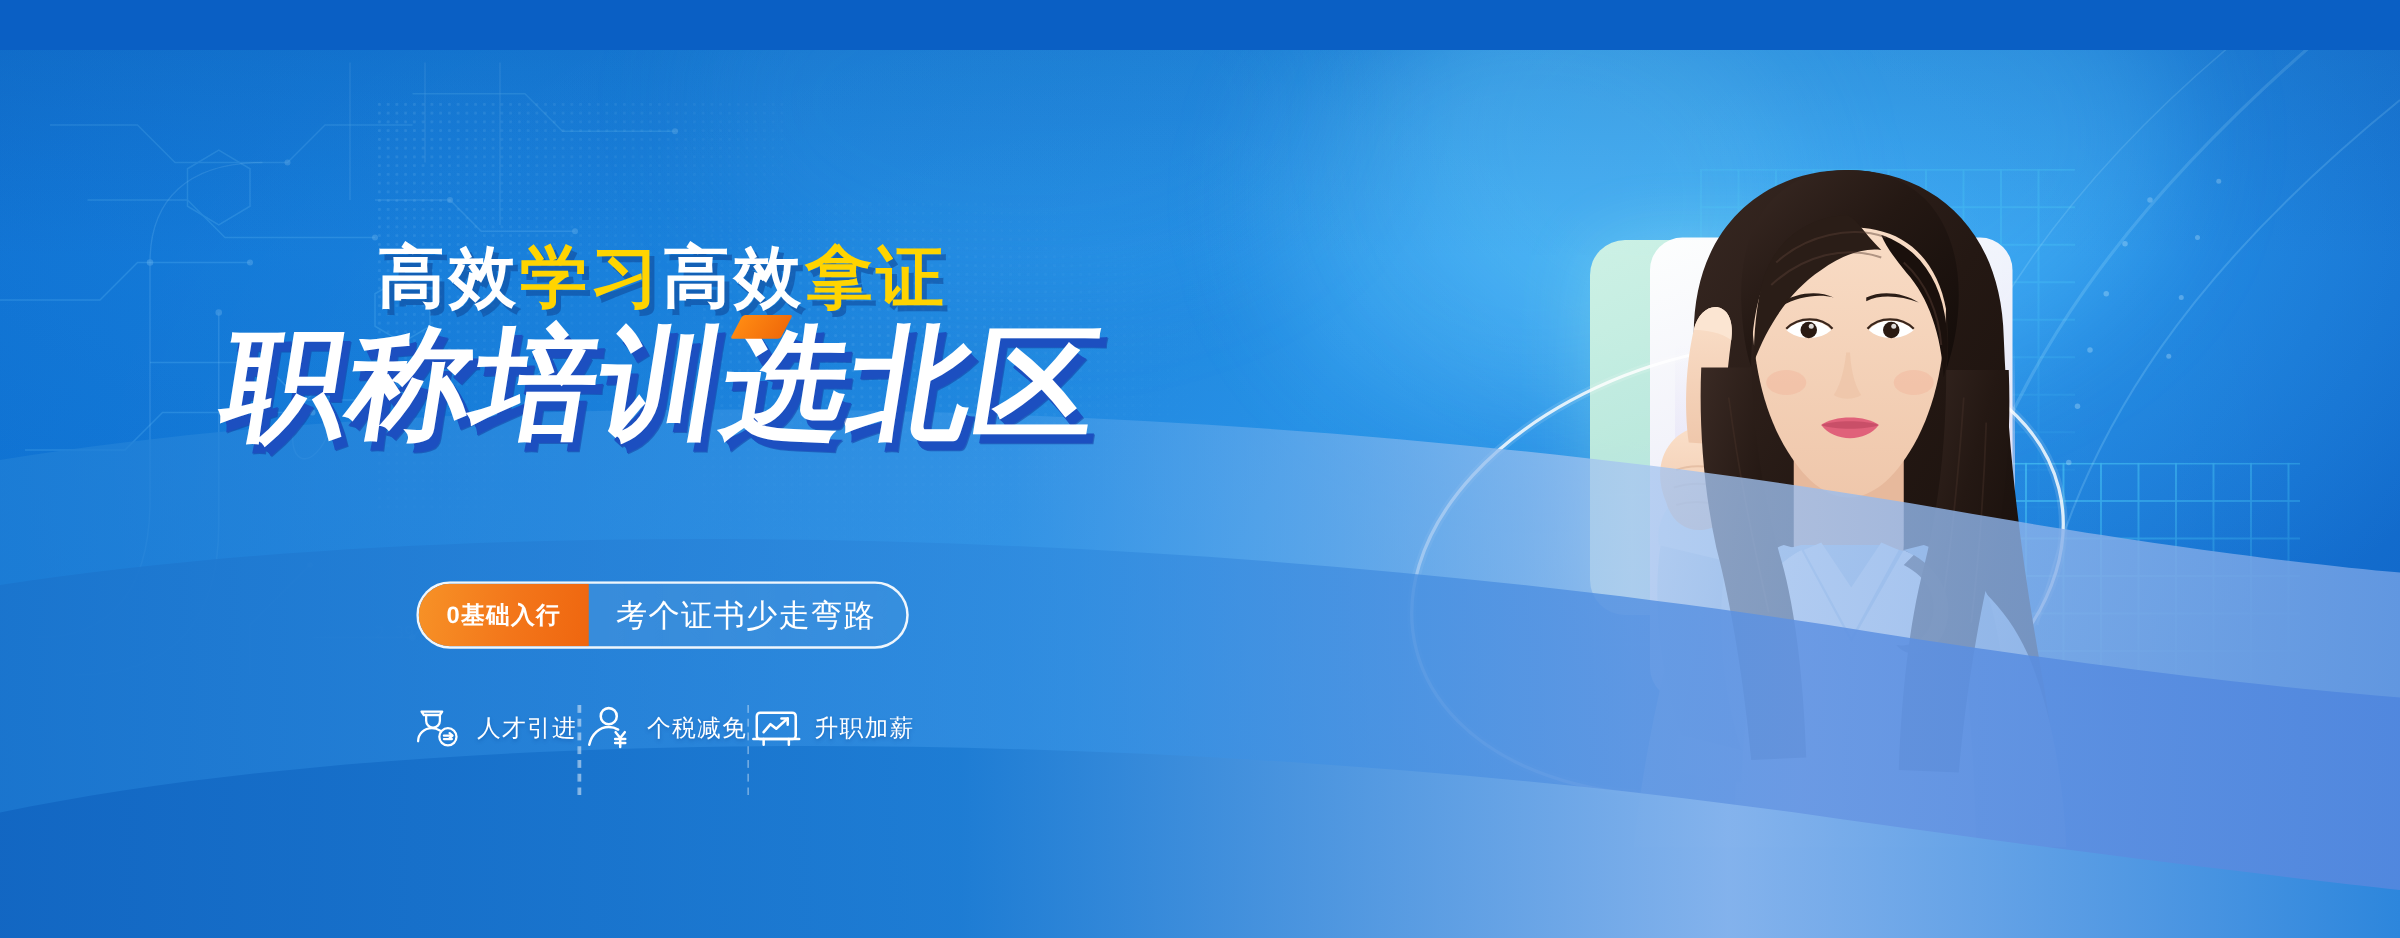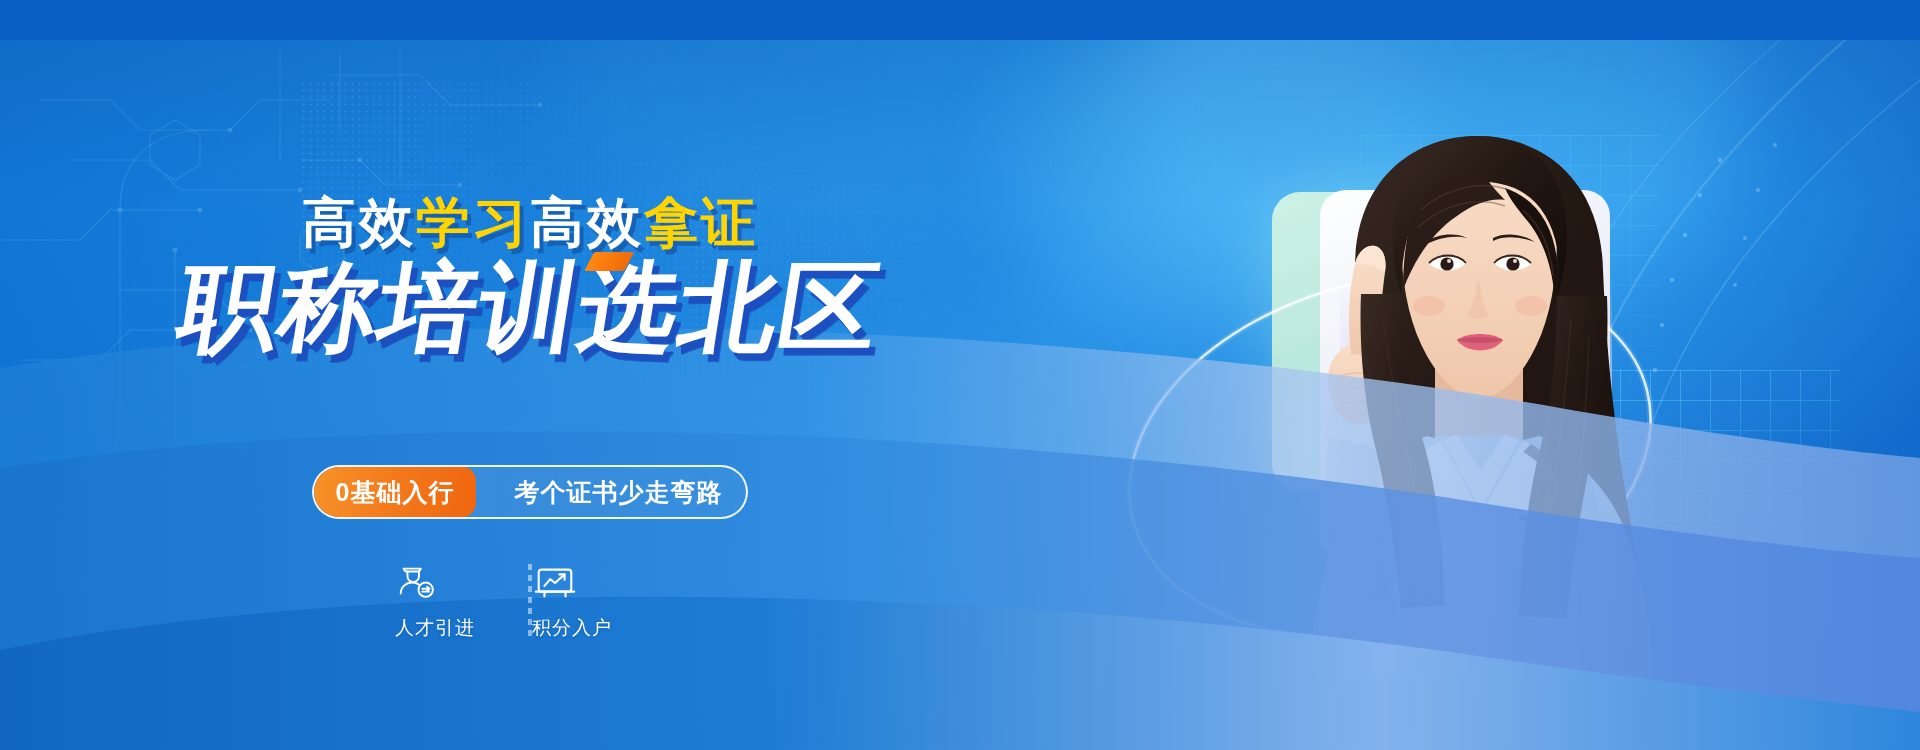--- a/index.html
+++ b/index.html
@@ -134,34 +134,34 @@
   .badge-inner{
     display:flex;align-items:stretch;height:54px;
     border:2px solid rgba(255,255,255,.92);
     border-radius:27px;overflow:hidden;
     background:linear-gradient(90deg,rgba(255,255,255,.10),rgba(255,255,255,.05));
     backdrop-filter:blur(2px);
   }
   .badge-left{
     display:flex;align-items:center;padding:0 22px;
     background:linear-gradient(100deg,#f79227 0%,#f3761a 55%,#ef660f 100%);
-    color:#fff;font-size:25px;font-weight:bold;letter-spacing:1px;border-radius:14px;
+    color:#fff;font-size:19px;font-weight:bold;letter-spacing:1px;
   }
   .badge-right{
-    display:flex;align-items:center;padding:0 24px 0 38px;
-    color:#ffffff;font-size:25px;font-weight:bold;letter-spacing:1px;
+    display:flex;align-items:center;padding:0 24px 0 22px;
+    color:#ffffff;font-size:25px;font-weight:normal;letter-spacing:1px;
   }
 
   
   .features{
     position:absolute;left:0;top:520px;width:1060px;
     display:flex;justify-content:center;align-items:flex-start;
   }
   .feature{
-    width:133px;display:flex;flex-direction:column;gap:9px;
+    width:133px;display:flex;flex-direction:row;align-items:center;gap:9px;
   }
   .feature .ic{width:46px;height:46px;display:block;}
   .feature .lb{
     color:#ffffff;font-size:19px;letter-spacing:1px;white-space:nowrap;
     text-shadow:0 1px 3px rgba(10,60,140,.35);
   }
   .divider{
     width:1px;height:72px;margin-top:4px;
     background-image:linear-gradient(to bottom, rgba(255,255,255,.75) 55%, rgba(255,255,255,0) 0%);
     background-size:1px 11px;background-repeat:repeat-y;
@@ -457,31 +457,42 @@
       </div>
 
       <div class="divider"></div>
 
 
       <div class="divider"></div>
 
 
       <div class="divider"></div>
 
+      <div class="feature">
+        <svg class="ic" viewBox="0 0 48 48">
+          <g fill="none" stroke="#ffffff" stroke-width="2.2" stroke-linecap="round" stroke-linejoin="round">
+            <circle cx="24" cy="13" r="7"></circle>
+            <path d="M7 38 C9 28.5 16 22.5 24 22.5 C27 22.5 29.8 23.3 32.2 24.7"></path>
+            <path d="M30 27 L34 32 L38 27"></path>
+            <path d="M29.6 33 H38.4 M29.6 36.4 H38.4 M34 32 V40"></path>
+          </g>
+        </svg>
+        <span class="lb">个税减免</span>
+      </div>
 
       <div class="divider"></div>
 
       <div class="feature">
         <svg class="ic" viewBox="0 0 48 48">
           <g fill="none" stroke="#ffffff" stroke-width="2.2" stroke-linecap="round" stroke-linejoin="round">
             <rect x="7" y="10" width="34" height="23" rx="3"></rect>
             <path d="M4 33 H44"></path>
             <path d="M13 33 V38 M35 33 V38"></path>
             <path d="M13 27 L19 20 L24 24 L34 15"></path>
             <path d="M28.5 15 H34 V20.5"></path>
           </g>
         </svg>
-        <span class="lb">积分入户</span>
+        <span class="lb">升职加薪</span>
       </div>
 
     </div>
   </div>
 </div>
 
 </body></html>

